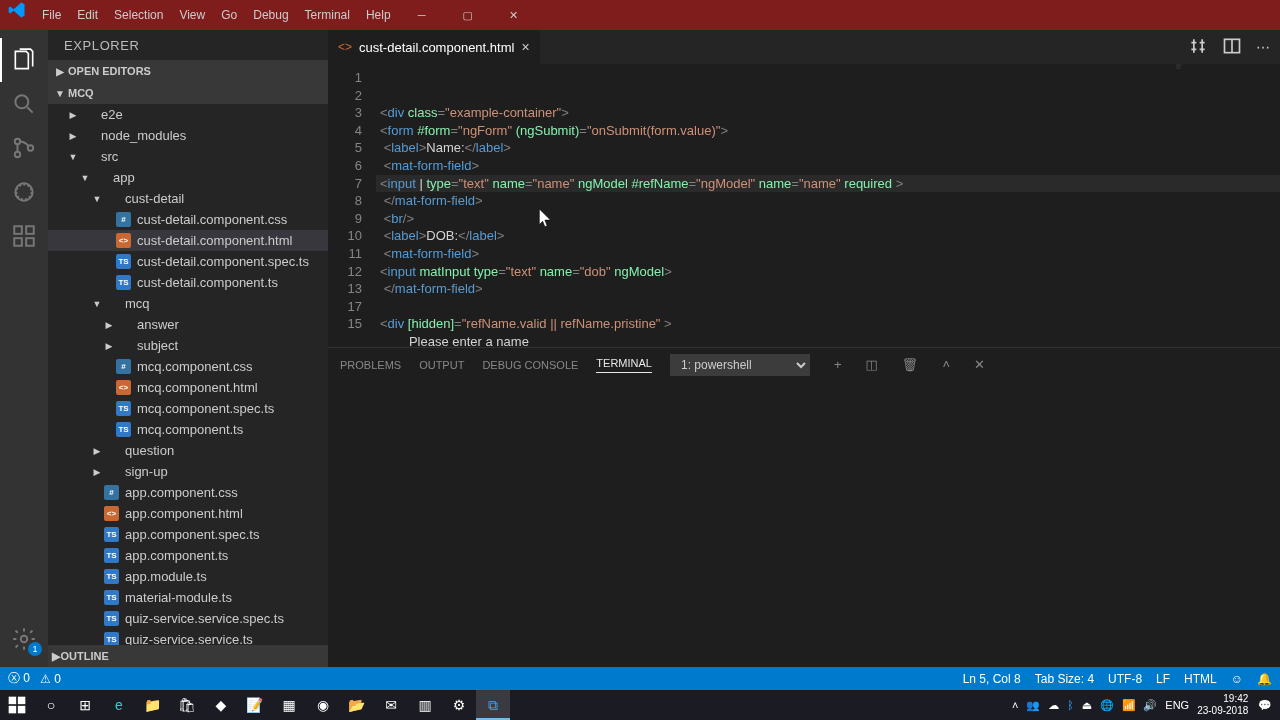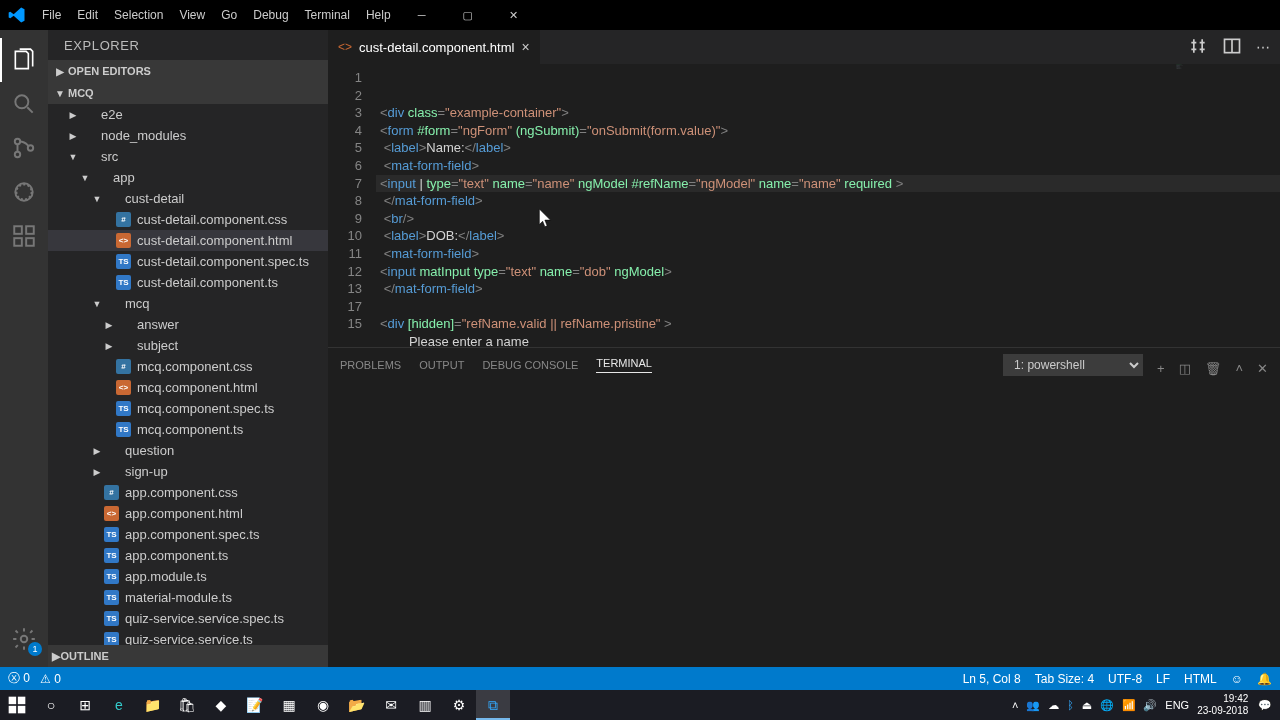--- a/index.html
+++ b/index.html
@@ -1,18 +1,18 @@
 <!DOCTYPE html>
 <html><head>
 <meta charset="utf-8">
 <style>
 *{margin:0;padding:0;box-sizing:border-box;font-family:"Segoe UI",sans-serif;user-select:none}
 body{width:1280px;height:720px;background:#1e1e1e;color:#ccc;overflow:hidden;position:relative}
 
-.titlebar{height:30px;background:#000000;display:flex;align-items:center;font-size:12px}
+.titlebar{height:30px;background:#7f1d1d;display:flex;align-items:flex-start;font-size:12px}
 .titlebar .logo{width:34px;display:flex;align-items:center;justify-content:center;color:#0098ff}
 .titlebar .menu{display:flex}
 .titlebar .menu span{padding:0 8px;line-height:30px;color:#ccc}
 .titlebar .title{flex:1;text-align:center;color:#ccc}
 .titlebar .winbtns{display:flex}
 .titlebar .winbtns span{width:46px;height:30px;display:flex;align-items:center;justify-content:center;color:#ccc;font-size:11px}
 
 .activitybar{position:absolute;left:0;top:30px;bottom:53px;width:48px;background:#333333;display:flex;flex-direction:column;align-items:center;padding-top:8px}
 .activitybar .ai{width:48px;height:44px;display:flex;align-items:center;justify-content:center;color:#777;position:relative}
 .activitybar .ai.active{color:#fff}
@@ -43,24 +43,24 @@
 .editor{flex:1;display:flex;overflow:hidden;font-family:Consolas,monospace;font-size:13px;position:relative}
 .gutter{width:48px;text-align:right;color:#858585;padding-right:14px;padding-top:5px;line-height:17.6px}
 .code{flex:1;padding-top:5px;line-height:17.6px;white-space:pre;position:relative}
 .codeline{position:relative;padding-left:4px}
 .codeline.hl{background:#2a2a2a}
 .minimap{position:absolute;right:0;top:0;width:110px;height:100%;pointer-events:none;opacity:.5}
 
 .t{color:#569cd6}.a{color:#86efac}.s{color:#ce9178}.p{color:#808080}.tx{color:#d4d4d4}
 .cursor-ptr{position:absolute;width:12px;height:18px;pointer-events:none}
 
-.panel{height:320px;background:#1e1e1e;border-top:1px solid #333;display:flex;flex-direction:column}
+.panel{height:320px;background:#1e1e1e;border-top:1px solid #333;display:flex;flex-direction:row}
 .ptabs{height:33px;display:flex;align-items:center;padding:0 12px;gap:18px;font-size:11px;color:#888}
 .ptabs span.act{color:#e7e7e7;border-bottom:1px solid #e7e7e7;padding-bottom:3px}
-.ptabs .pr{margin-left:auto;display:flex;align-items:flex-end;gap:14px;font-size:13px}
+.ptabs .pr{margin-left:auto;display:flex;align-items:center;gap:24px;font-size:13px}
 .ptabs select{background:#3c3c3c;color:#ccc;border:1px solid #3c3c3c;font-size:12px;padding:2px 6px;width:140px}
 .pout{flex:1;font-family:Consolas,monospace;font-size:13px;padding:4px 12px;color:#ccc;line-height:16px;white-space:pre}
 .pout .pcursor{display:inline-block;width:7px;height:13px;border:1px solid #ccc;margin-left:4px;vertical-align:middle}
 
 .status{position:absolute;left:0;right:0;bottom:30px;height:23px;background:#007acc;display:flex;align-items:center;font-size:12px;color:#fff;padding:0 8px}
 .status .sl,.status .sr{display:flex;align-items:center;gap:10px}
 .status .sr{margin-left:auto;gap:14px}
 
 .taskbar{position:absolute;left:0;right:0;bottom:0;height:30px;background:#1b1c23;display:flex;align-items:center}
 .taskbar .tb{width:34px;height:30px;display:flex;align-items:center;justify-content:center;color:#fff;font-size:14px}

